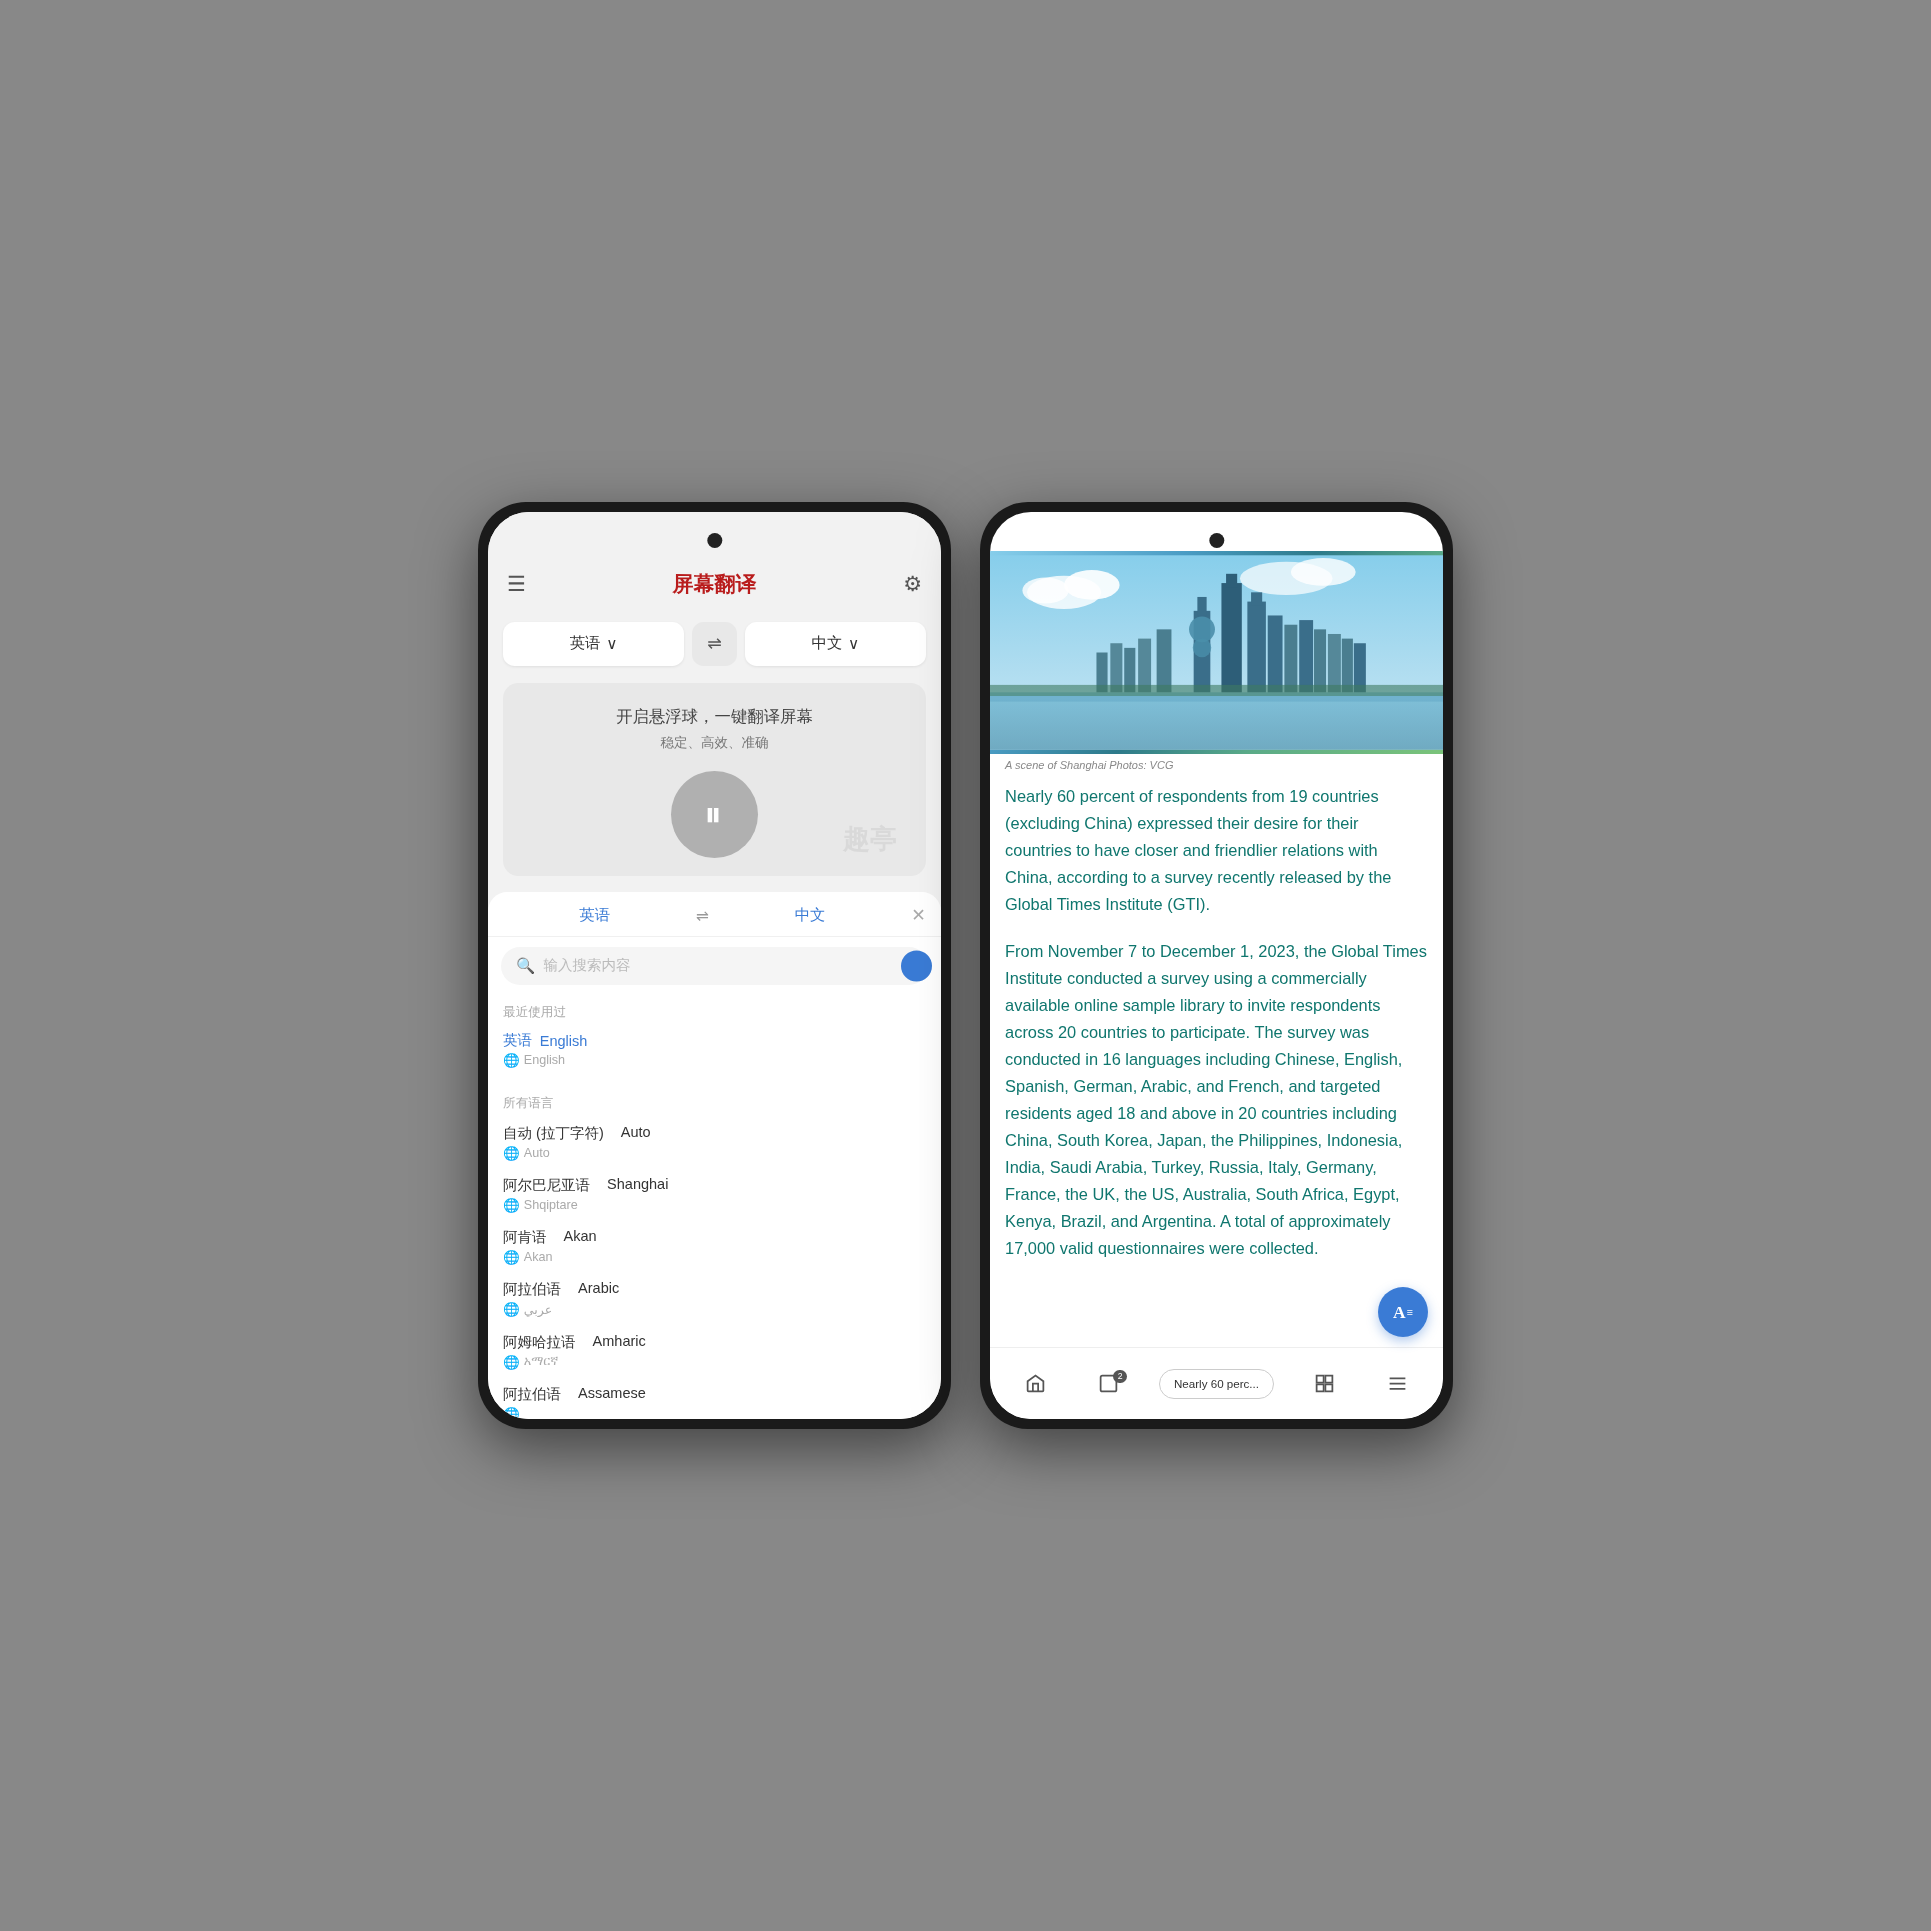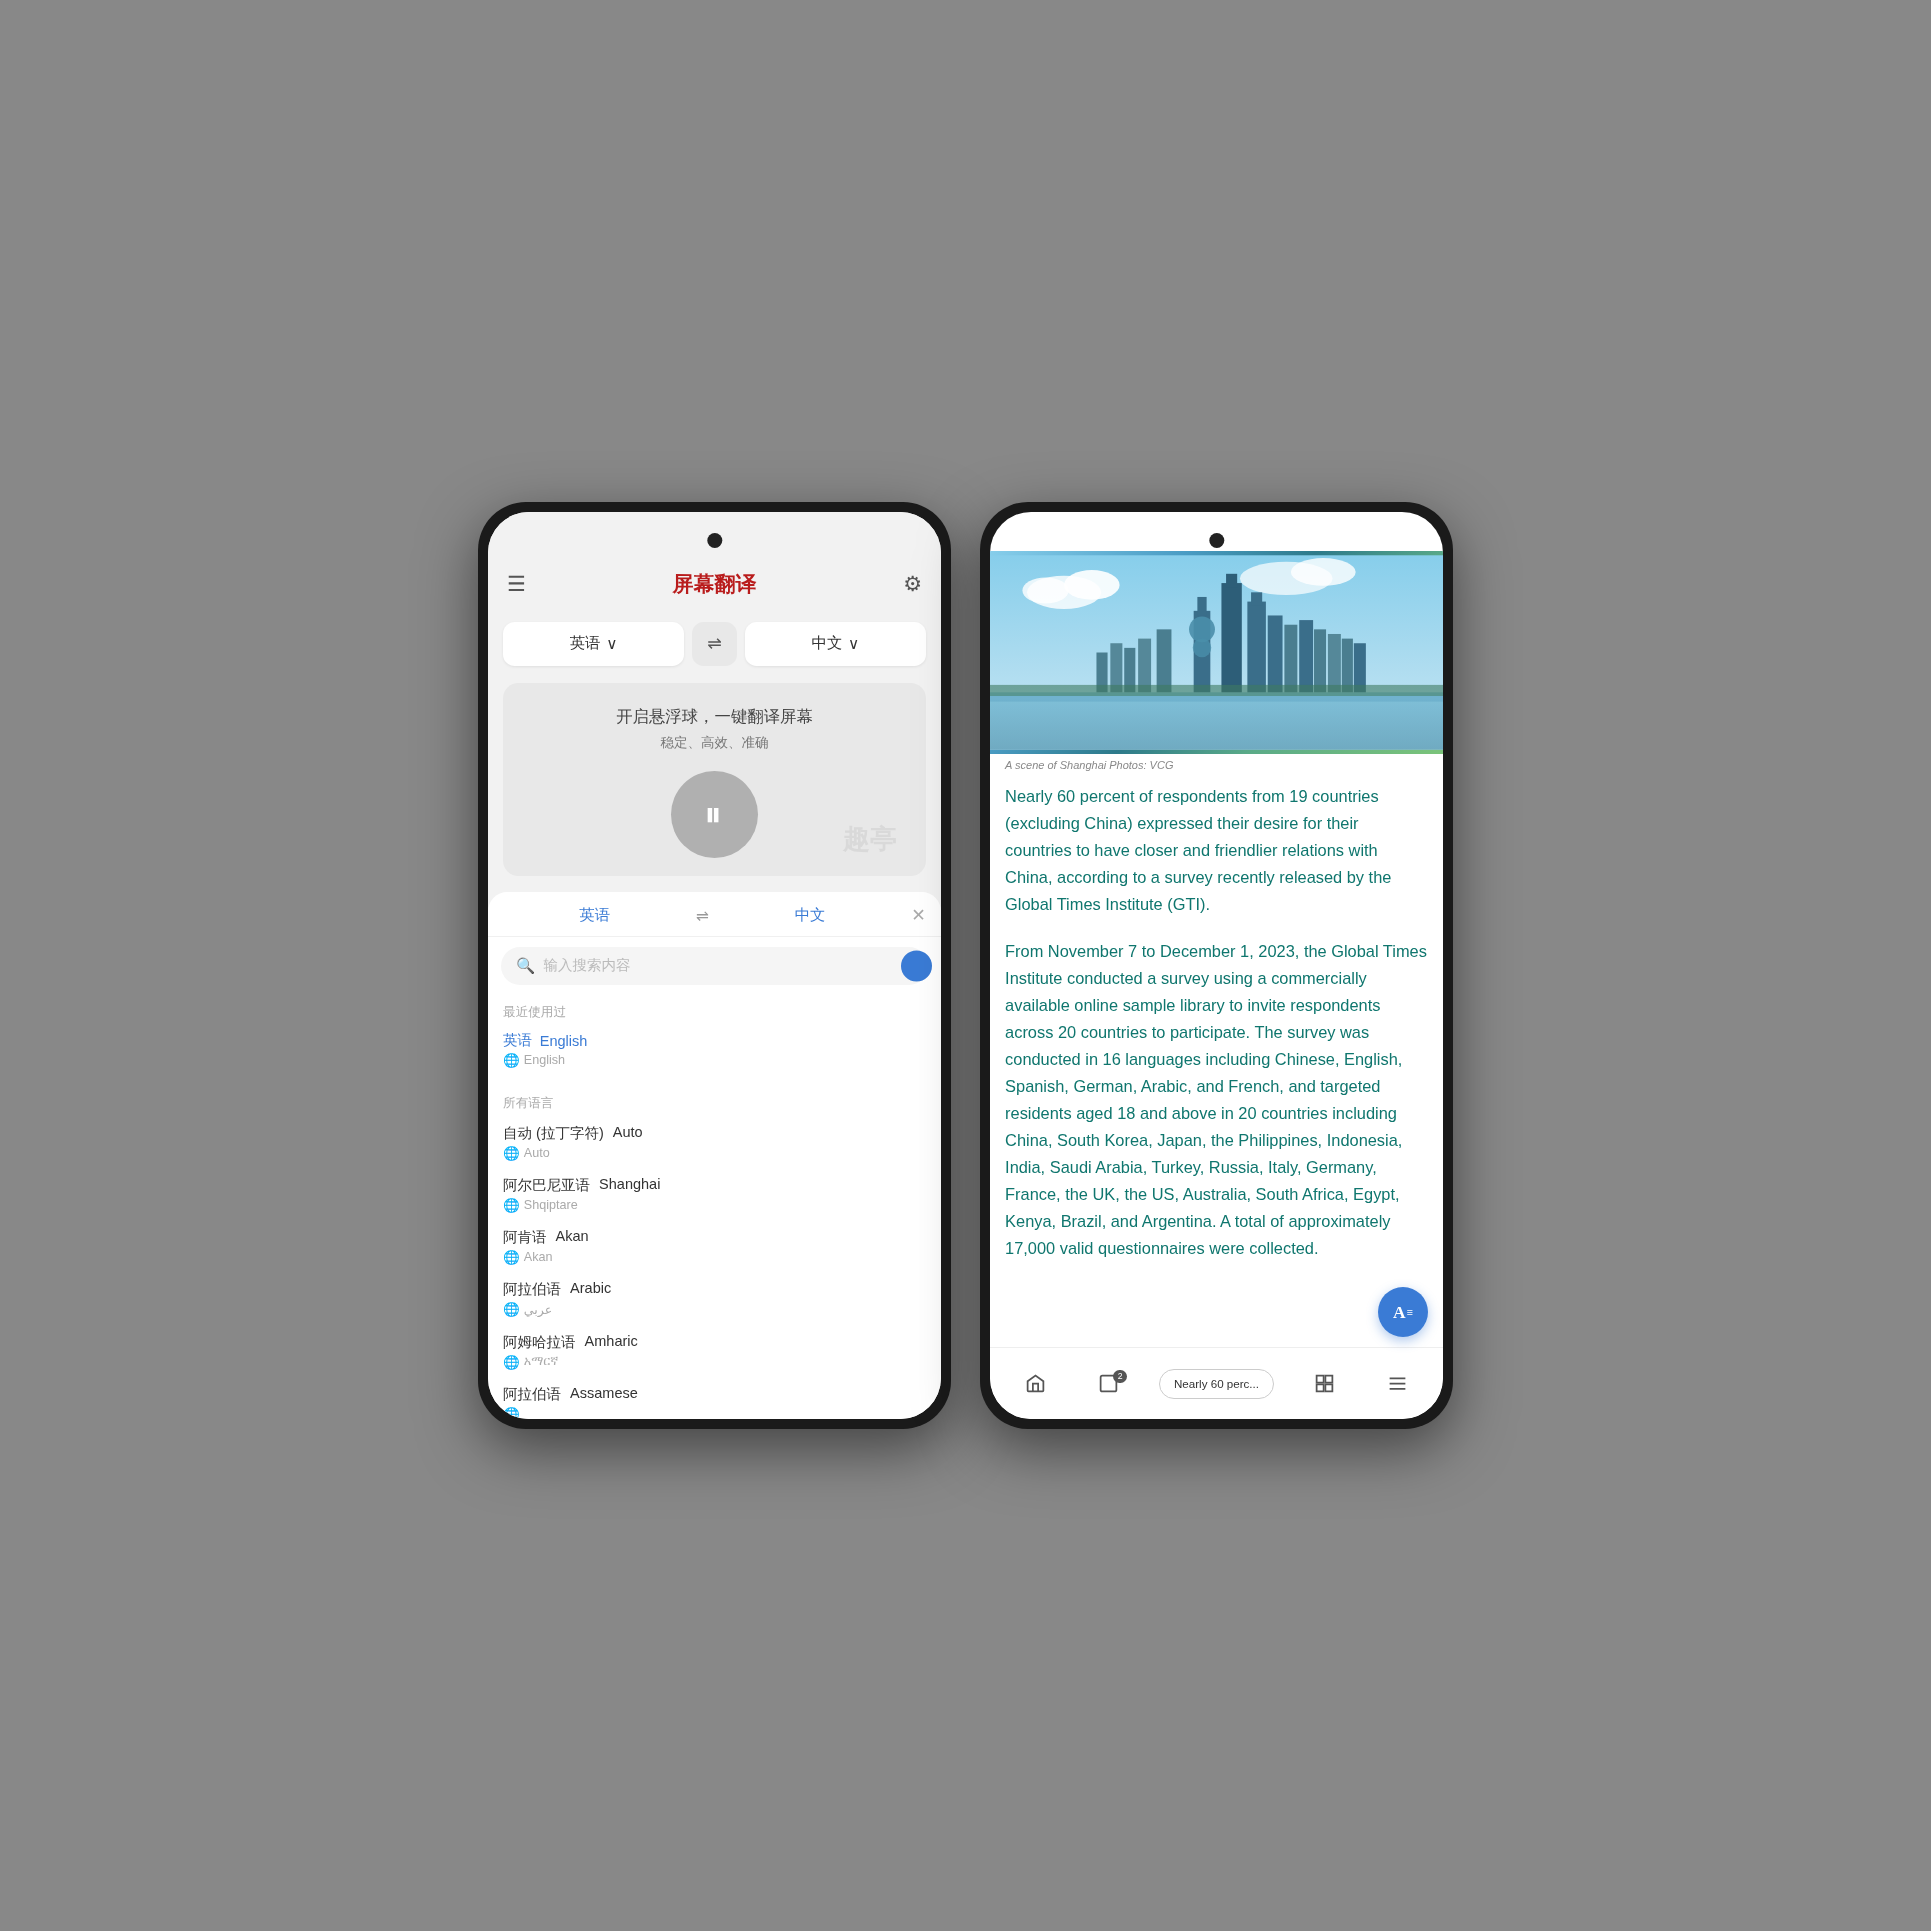--- a/index.html
+++ b/index.html
@@ -242,21 +242,21 @@
       background: #f0f0f0;
       margin: 5.8px 0;
     }
     .lang-list-item {
       padding: 7.7px 15.4px;
       display: flex;
       flex-direction: column;
     }
     .lang-row-main {
       display: flex;
-      gap: 9px;
+      gap: 17px;
     }
     .lang-cn {
       font-size: 14.5px;
       color: #333;
     }
     .lang-en {
       font-size: 14.5px;
       color: #333;
     }
     .lang-native-text {

